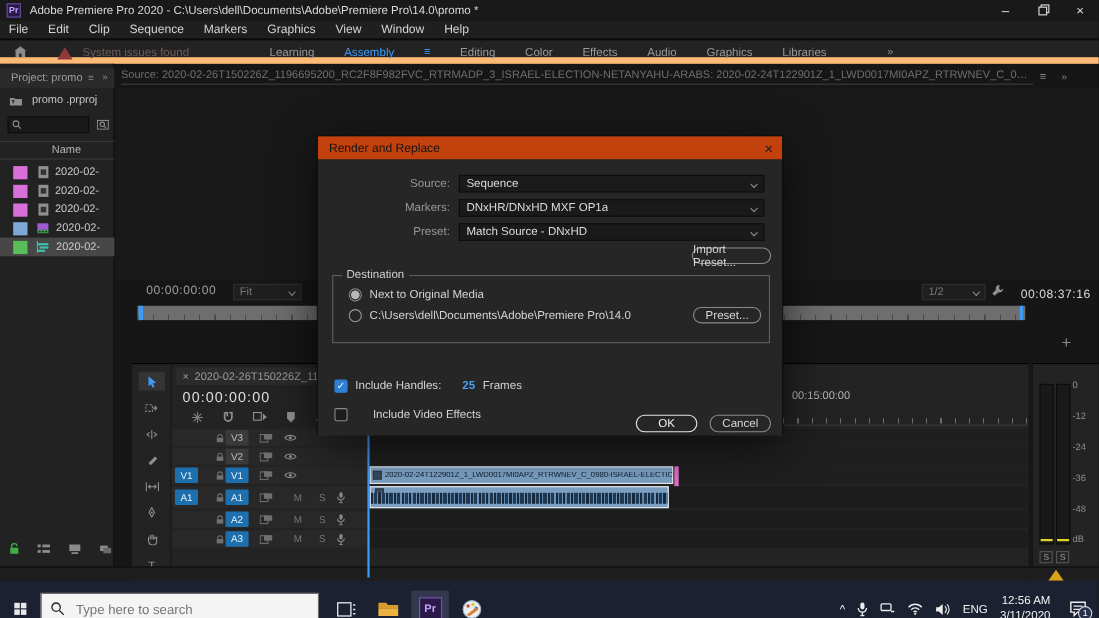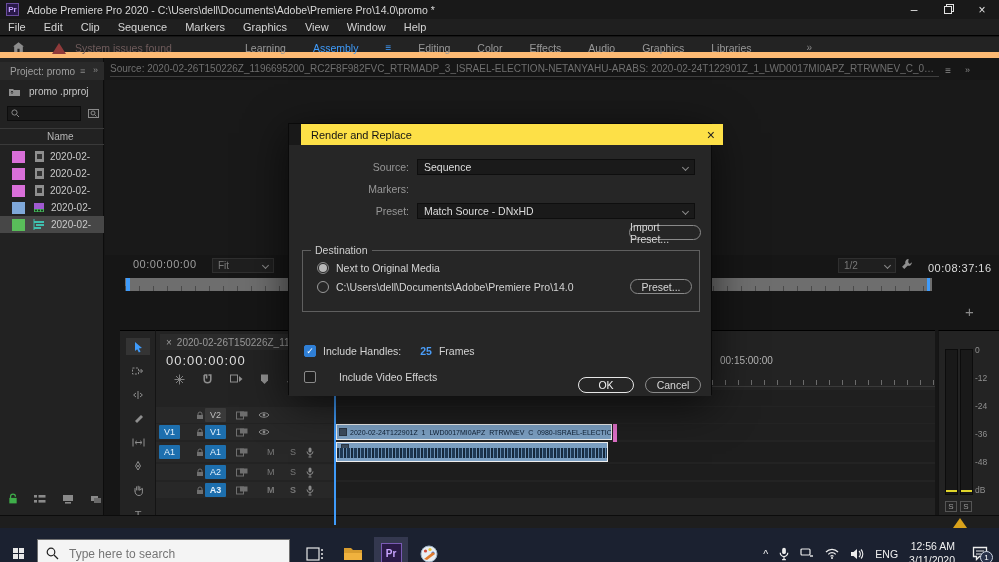--- a/index.html
+++ b/index.html
@@ -79,21 +79,21 @@
   .mbar{position:absolute;top:18px;width:13px;height:146px;background:#191919;border:1px solid #0c0c0c;}
   .mpeak{position:absolute;bottom:2px;left:0;width:100%;height:2px;background:#e0d52a;}
   .mscale{position:absolute;color:#8f8f8f;font-size:8.5px;right:4px;text-align:left;width:20px;}
   .sbtn{position:absolute;top:170px;width:12px;height:11px;border:1px solid #555;color:#9a9a9a;font-size:8px;display:flex;align-items:center;justify-content:center;}
 
   .statusstrip{left:0;top:515px;width:999px;height:13px;background:#1e1e1e;border-top:1px solid #0c0c0c;}
   .warn2{position:absolute;left:953px;top:2px;width:0;height:0;border-left:7px solid transparent;border-right:7px solid transparent;border-bottom:10px solid #d9a21b;}
 
   
   .dialog{left:288px;top:123px;width:424px;height:272px;z-index:50;box-shadow:0 10px 40px rgba(0,0,0,.65);border:1px solid #0a0a0a;}
-  .dtitle{position:absolute;left:12px;top:0;width:100%;height:21px;background:#fde047;display:flex;align-items:center;}
+  .dtitle{position:absolute;left:0;top:0;width:100%;height:21px;background:#c2410c;display:flex;align-items:center;}
   .dtitletxt{color:#141414;font-size:11px;margin-left:10px;}
   .dclose{margin-left:auto;margin-right:8px;color:#222;font-size:14px;line-height:1;}
   .dbody{position:absolute;left:0;top:21px;width:100%;height:251px;background:#262626;}
   .dlabel{position:absolute;width:105px;text-align:right;color:#979797;font-size:10.5px;}
   .dfield{position:absolute;left:128px;width:278px;height:16px;background:#1a1a1a;border:1px solid #0e0e0e;display:flex;align-items:center;padding:0 6px;color:#dcdcdc;font-size:10.5px;}
   .pill{border:1px solid #8a8a8a;border-radius:9px;color:#d6d6d6;font-size:10.5px;display:flex;align-items:center;justify-content:center;background:transparent;}
   .grp{position:absolute;left:13px;top:105px;width:398px;height:62px;border:1px solid #5f5f5f;}
   .grplegend{position:absolute;left:8px;top:-7px;background:#262626;padding:0 4px;color:#cfcfcf;font-size:10.5px;}
   .radio{width:12px;height:12px;border-radius:50%;border:1.5px solid #9a9a9a;display:flex;align-items:center;justify-content:center;flex:none;}
   .radio.sel{border-color:#8a8a8a;}
@@ -396,20 +396,41 @@
             <path d="M7 1 a3 3 0 0 0 -3 4 L1 8 l2 2 3 -3 a3 3 0 0 0 4 -3 L8 5.4 6.6 4 Z" fill="#8f8f8f"></path>
           </svg>
       </span>
     </div>
 
     <div class="ruler">
       <span class="a" style="left:385px;top:2px;color:#b5b5b5;font-size:10px;">00:15:00:00</span>
       <div class="rulerticks"></div>
     </div>
 
+    <div class="trowh" style="top:59px;height:16px;">
+      <span class="a ico" style="left:40px;">
+          <svg width="8" height="9" viewBox="0 0 8 9">
+            <path d="M2 4 V3 a2 2 0 0 1 4 0 v1" fill="none" stroke="#6f6f6f"></path>
+            <rect x="1" y="4" width="6" height="4" fill="#6f6f6f"></rect>
+          </svg>
+        </span>
+      <span class="ttarget" style="left:49px;top:1px;background:#3a3a3a;color:#bdbdbd;">V3</span>
+      <span class="a ico" style="left:80px;">
+          <svg width="12" height="9" viewBox="0 0 12 9">
+            <rect x="0.5" y="1" width="7" height="7" fill="none" stroke="#6f6f6f"></rect>
+            <rect x="4" y="0.5" width="7.5" height="5" fill="#6f6f6f"></rect>
+          </svg>
+        </span>
+      <span class="a ico" style="left:102px;">
+          <svg width="12" height="8" viewBox="0 0 12 8">
+            <path d="M1 4 C3 1 9 1 11 4 C9 7 3 7 1 4 Z" fill="none" stroke="#8a8a8a"></path>
+            <circle cx="6" cy="4" r="1.4" fill="#8a8a8a"></circle>
+          </svg>
+        </span>
+    </div>
     <div class="trowh" style="top:76px;height:16px;">
       <span class="a ico" style="left:40px;">
           <svg width="8" height="9" viewBox="0 0 8 9">
             <path d="M2 4 V3 a2 2 0 0 1 4 0 v1" fill="none" stroke="#6f6f6f"></path>
             <rect x="1" y="4" width="6" height="4" fill="#6f6f6f"></rect>
           </svg>
         </span>
       <span class="ttarget" style="left:49px;top:1px;background:#3a3a3a;color:#bdbdbd;">V2</span>
       <span class="a ico" style="left:80px;">
           <svg width="12" height="9" viewBox="0 0 12 9">
@@ -486,21 +507,21 @@
         </span>
       <span class="mslabel" style="left:111px;">M</span>
       <span class="mslabel" style="left:134px;">S</span>
       <span class="a ico" style="left:150px;">
           <svg width="8" height="11" viewBox="0 0 8 11">
             <rect x="2.5" y="0.5" width="3" height="5" rx="1.5" fill="#8a8a8a"></rect>
             <path d="M1 4.5 a3 3 0 0 0 6 0 M4 7.5 v2 M2.5 10 h3" stroke="#8a8a8a" fill="none"></path>
           </svg>
         </span>
     </div>
-    <div class="trowh" style="top:151px;height:16px;font-weight:bold;">
+    <div class="trowh" style="top:151px;height:16px;">
       <span class="a ico" style="left:40px;">
           <svg width="8" height="9" viewBox="0 0 8 9">
             <path d="M2 4 V3 a2 2 0 0 1 4 0 v1" fill="none" stroke="#6f6f6f"></path>
             <rect x="1" y="4" width="6" height="4" fill="#6f6f6f"></rect>
           </svg>
         </span>
       <span class="ttarget" style="left:49px;top:1px;">A3</span>
       <span class="a ico" style="left:80px;">
           <svg width="12" height="9" viewBox="0 0 12 9">
             <rect x="0.5" y="1" width="7" height="7" fill="none" stroke="#6f6f6f"></rect>
@@ -562,20 +583,24 @@
       <span class="dtitletxt">Render and Replace</span>
       <span class="dclose">×</span>
     </div>
     <div class="dbody">
       <span class="dlabel" style="left:15px;top:16px;">Source:</span>
       <div class="dfield" style="top:14px;">
         <span>Sequence</span>
           <span class="cv"></span>
       </div>
       <span class="dlabel" style="left:15px;top:38px;">Markers:</span>
+      <div class="dfield" style="top:36px;">
+        <span>DNxHR/DNxHD MXF OP1a</span>
+          <span class="cv"></span>
+      </div>
       <span class="dlabel" style="left:15px;top:60px;">Preset:</span>
       <div class="dfield" style="top:58px;">
         <span>Match Source - DNxHD</span>
           <span class="cv"></span>
       </div>
       <div class="pill a" style="left:340px;top:80px;width:72px;height:15px;">Import Preset...</div>
 
       <div class="grp">
         <span class="grplegend">Destination</span>
         <div class="r a" style="left:14px;top:11px;">

